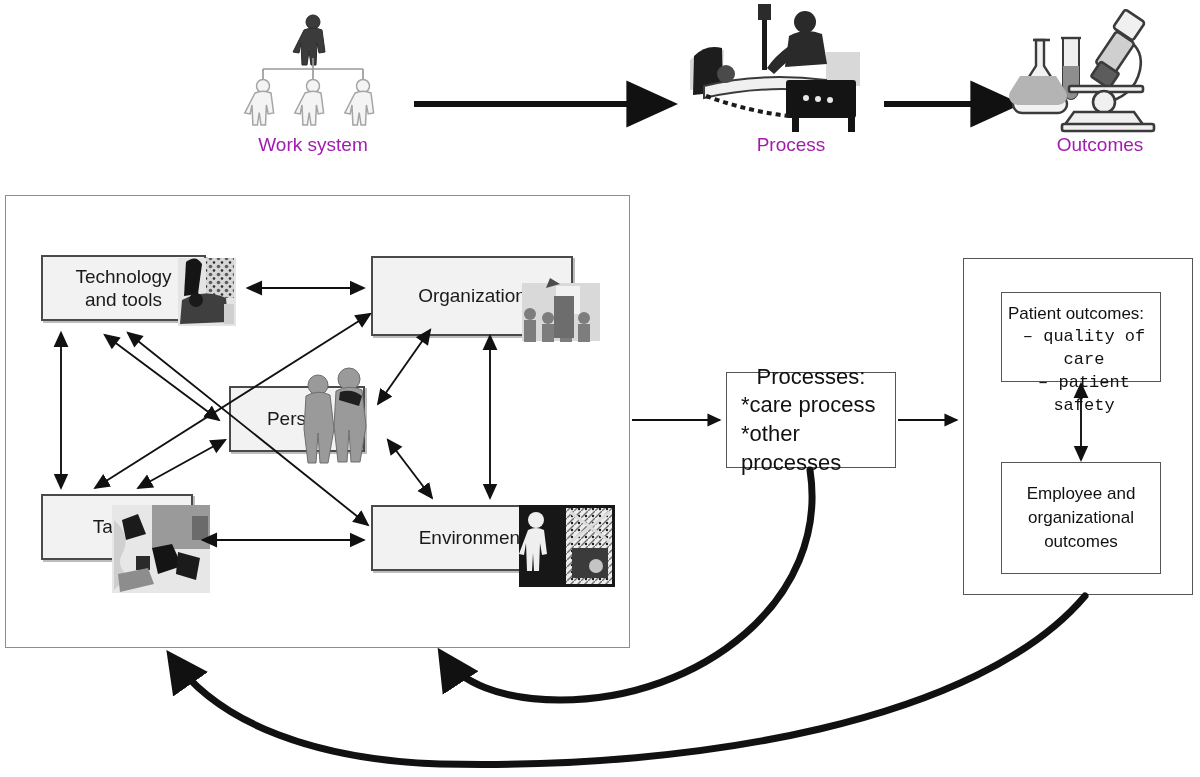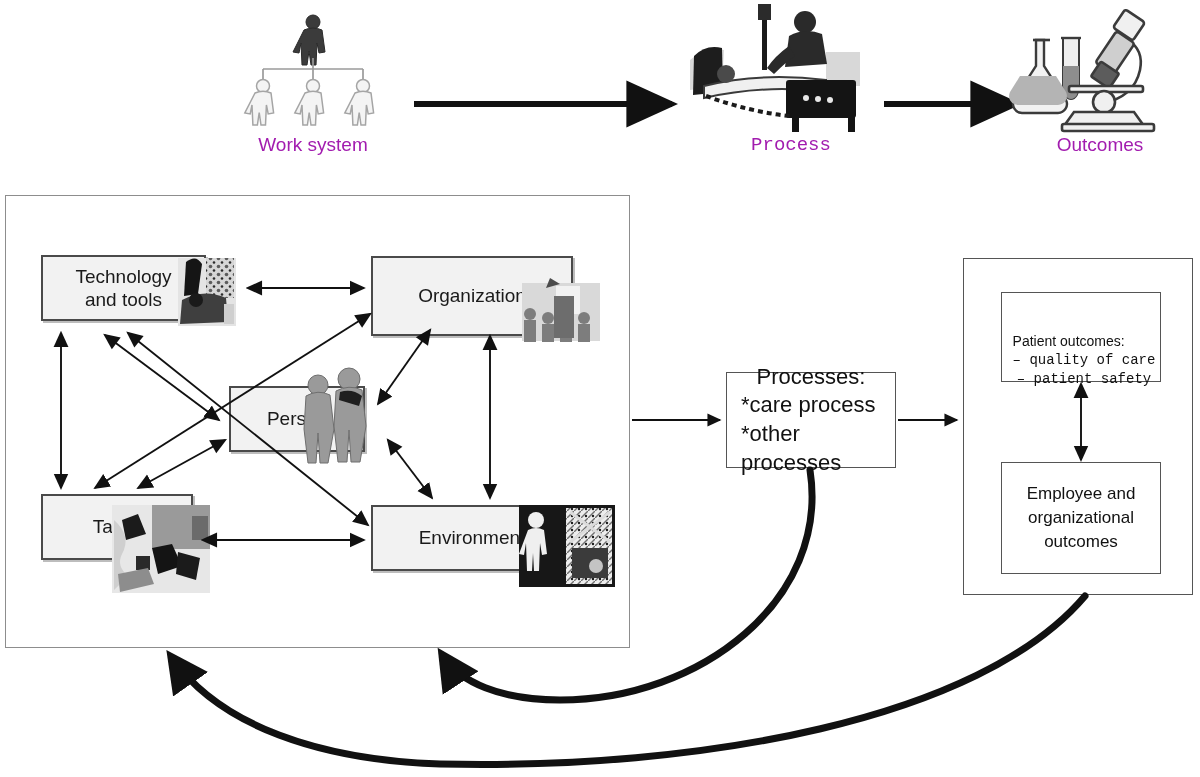--- a/index.html
+++ b/index.html
@@ -13,21 +13,21 @@
   .comp{background:#f2f2f2;border:2px solid #4a4a4a;box-shadow:2px 2px 0 0 #bdbdbd;
         font-size:19px;line-height:1.22;color:#1a1a1a;z-index:4;}
   
   .plain{background:#ffffff;border:1.6px solid #555;z-index:6;}
   .outer{background:transparent;border:1.6px solid #8d8d8d;z-index:1;}
   .capt{position:absolute;font-size:19px;color:#a21caf;text-align:center;z-index:6;}
   .multiline{display:block;}
   .proc-txt{font-size:22px;line-height:1.3;}
   .proc-txt .hdr{display:block;}
   .proc-txt .li{display:block;text-align:left;padding-left:14px;}
-  .out-txt{font-size:14px;line-height:1.35;margin-top:47px;}
+  .out-txt{font-size:17px;line-height:1.35;margin-top:47px;}
   .out-txt .hdr{display:block;text-align:left;padding-left:6px;}
   .out-txt .li{display:block;text-align:center;padding-left:6px;font-family:Liberation Mono, monospace;}
   .emp-txt{font-size:17px;line-height:1.4;}
 </style>
 </head>
 <body>
 
 <div id="stage">
 
   <svg class="layer" aria-hidden="true">
@@ -141,21 +141,21 @@
         <rect x="1094" y="66" width="22" height="18" rx="2" transform="rotate(34 1105 75)" fill="#5c5c5c"></rect>
         <rect x="1069" y="86" width="74" height="6" rx="2"></rect>
         <circle cx="1104" cy="102" r="11"></circle>
         <path d="M1074,112 l60,0 l10,14 l-80,0 z"></path>
         <rect x="1062" y="124" width="92" height="7" rx="2"></rect>
       </g>
     </g>
   </svg>
 
   <div class="capt" style="left:248px;top:134px;width:130px;">Work system</div>
-  <div class="capt" style="left:726px;top:134px;width:130px;font-family:Liberation Mono, monospace;">Process</div>
+  <div class="capt" style="left:726px;top:134px;width:130px;">Process</div>
   <div class="capt" style="left:1035px;top:134px;width:130px;">Outcomes</div>
 
   <div class="node outer" style="left:5px;top:195px;width:625px;height:453px;"></div>
   <div class="node outer" style="left:963px;top:258px;width:230px;height:337px;border-color:#555;"></div>
 
   <svg class="layer" style="z-index:5;">
 
     <g>
       <rect x="178" y="258" width="58" height="68" fill="#e4e4e4"></rect>
       <path d="M186,262 q10,-8 16,2 l-4,30 -14,2 z" fill="#151515"></path>

